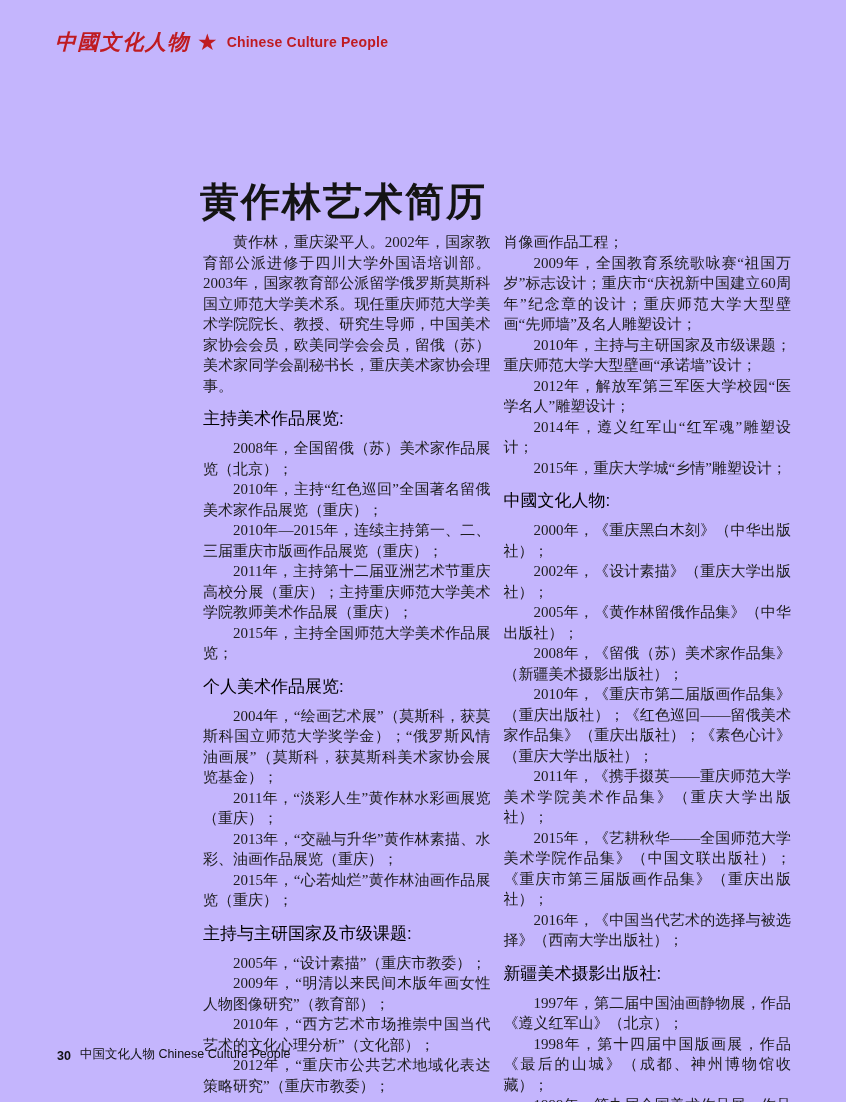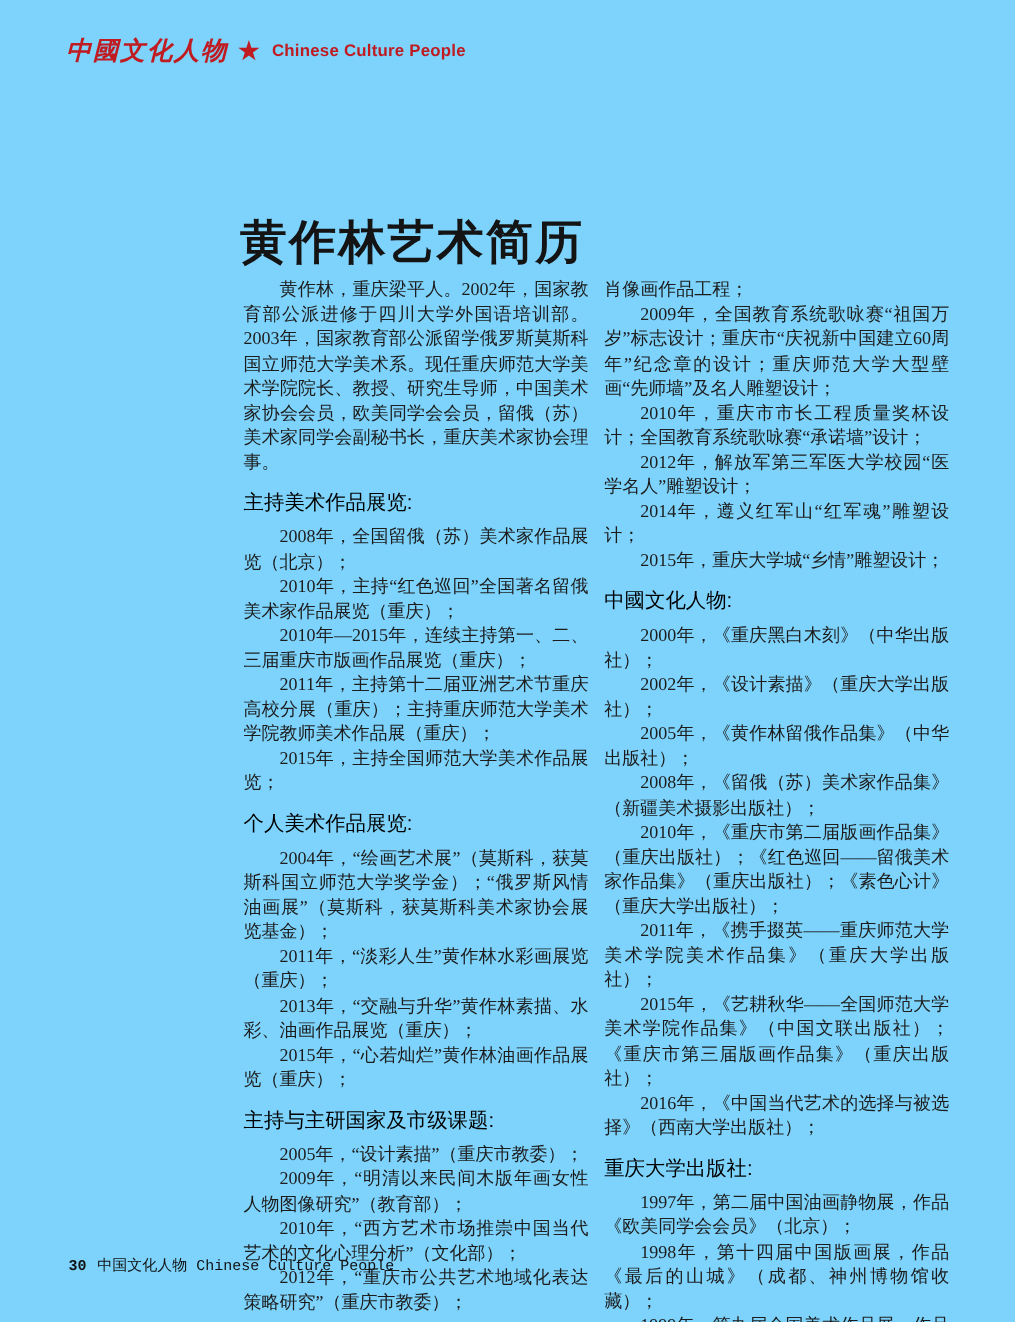--- a/index.html
+++ b/index.html
@@ -2,21 +2,21 @@
 <html><head>
 <meta charset="utf-8">
 <style>
   * { margin: 0; padding: 0; box-sizing: border-box; }
   html, body { background: #e8e8e8; }
   .page {
     position: relative;
     width: 846px;
     height: 1102px;
     margin: 0 auto;
-    background: #7dd3fc;
+    background: #c4b5fd;
     overflow: hidden;
     font-family: "Liberation Serif", "DejaVu Serif", serif;
   }
   
   .brand {
     position: absolute;
     left: 55px;
     top: 28px;
     display: flex;
     align-items: center;
@@ -83,25 +83,25 @@
     color: #000;
     margin: 13px 0 9px 0;
     text-indent: 0;
   }
   .column > div:first-child { margin-top: 16px; }
   
   .footer {
     position: absolute;
     left: 57px;
     top: 1046px;
-    font-family: Liberation Mono, monospace;
+    font-family: Liberation Sans, sans-serif;
     font-size: 12.5px;
     color: #111;
     display: flex;
-    align-items: center;
+    align-items: flex-end;
     white-space: nowrap;
   }
   .footer .page-number { font-weight: bold; margin-right: 9px; }
 </style>
 </head>
 <body>
 
 <div class="page">
 
   <div class="brand">
@@ -129,35 +129,35 @@
         <div class="heading">主持与主研国家及市级课题:</div>
         <div class="para">2005年，“设计素描”（重庆市教委）；</div>
         <div class="para">2009年，“明清以来民间木版年画女性人物图像研究”（教育部）；</div>
         <div class="para">2010年，“西方艺术市场推崇中国当代艺术的文化心理分析”（文化部）；</div>
         <div class="para">2012年，“重庆市公共艺术地域化表达策略研究”（重庆市教委）；</div>
         <div class="heading">主持艺术设计工程:</div>
       </div>
     <div class="column">
         <div class="cont">肖像画作品工程；</div>
         <div class="para">2009年，全国教育系统歌咏赛“祖国万岁”标志设计；重庆市“庆祝新中国建立60周年”纪念章的设计；重庆师范大学大型壁画“先师墙”及名人雕塑设计；</div>
-        <div class="para">2010年，重庆市市长工程质量奖杯设计；全国教育系统歌咏赛“承诺墙”设计；</div>
+        <div class="para">2010年，主持与主研国家及市级课题；重庆师范大学大型壁画“承诺墙”设计；</div>
         <div class="para">2012年，解放军第三军医大学校园“医学名人”雕塑设计；</div>
         <div class="para">2014年，遵义红军山“红军魂”雕塑设计；</div>
         <div class="para">2015年，重庆大学城“乡情”雕塑设计；</div>
         <div class="heading">中國文化人物:</div>
         <div class="para">2000年，《重庆黑白木刻》（中华出版社）；</div>
         <div class="para">2002年，《设计素描》（重庆大学出版社）；</div>
         <div class="para">2005年，《黄作林留俄作品集》（中华出版社）；</div>
         <div class="para">2008年，《留俄（苏）美术家作品集》（新疆美术摄影出版社）；</div>
         <div class="para">2010年，《重庆市第二届版画作品集》（重庆出版社）；《红色巡回——留俄美术家作品集》（重庆出版社）；《素色心计》（重庆大学出版社）；</div>
         <div class="para">2011年，《携手掇英——重庆师范大学美术学院美术作品集》（重庆大学出版社）；</div>
         <div class="para">2015年，《艺耕秋华——全国师范大学美术学院作品集》（中国文联出版社）；《重庆市第三届版画作品集》（重庆出版社）；</div>
         <div class="para">2016年，《中国当代艺术的选择与被选择》（西南大学出版社）；</div>
-        <div class="heading">重庆大学出版社:</div>
-        <div class="para">1997年，第二届中国油画静物展，作品《欧美同学会会员》（北京）；</div>
+        <div class="heading">新疆美术摄影出版社:</div>
+        <div class="para">1997年，第二届中国油画静物展，作品《遵义红军山》（北京）；</div>
         <div class="para">1998年，第十四届中国版画展，作品《最后的山城》（成都、神州博物馆收藏）；</div>
         <div class="para">1999年，第九届全国美术作品展，作品《山城故事》（呼和浩特）；</div>
       </div>
   </div>
 
   <div class="footer">
     <span class="page-number">30</span>
     <span class="footer-text">中国文化人物 Chinese Culture People</span>
   </div>
 

